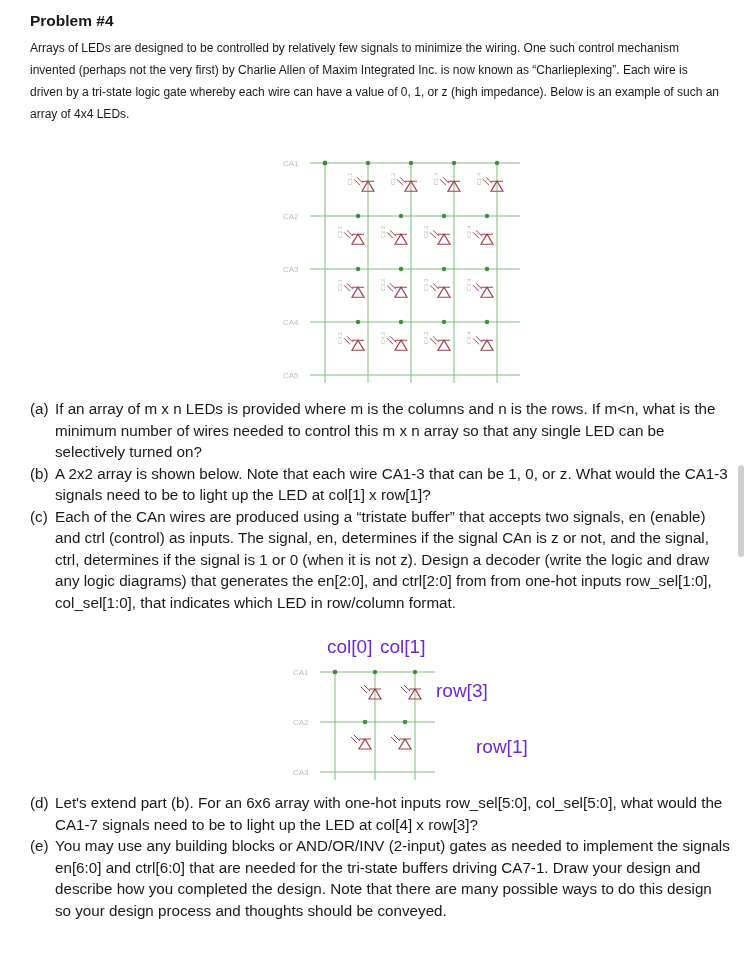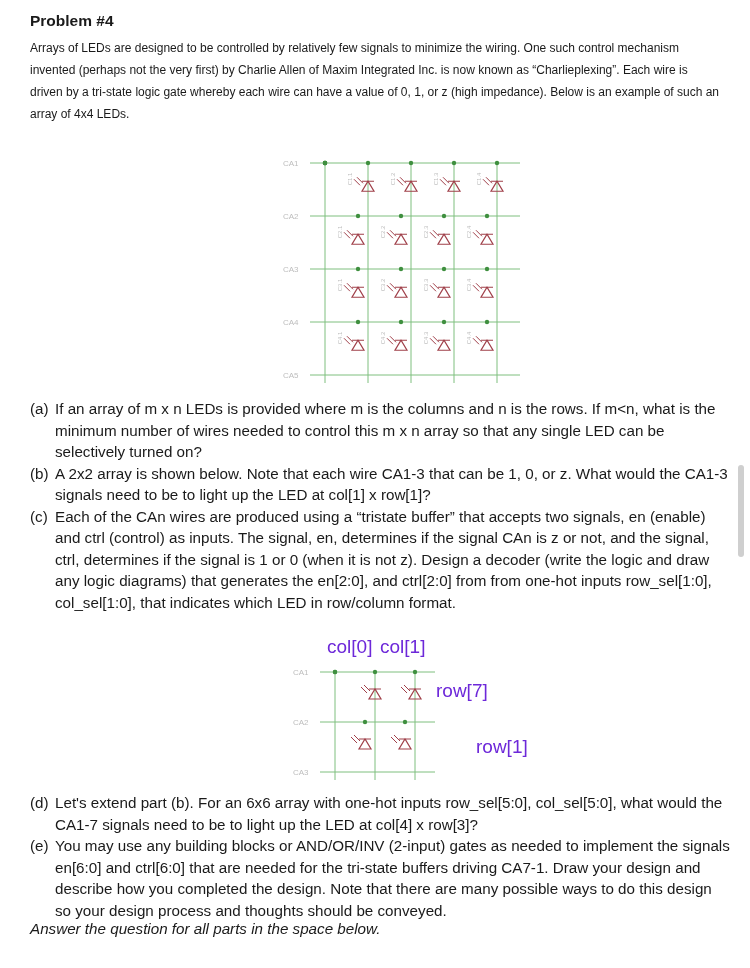--- a/index.html
+++ b/index.html
@@ -156,21 +156,21 @@
       <span class="txt">A 2x2 array is shown below. Note that each wire CA1-3 that can be 1, 0, or z. What would the CA1-3 signals need to be to light up the LED at col[1] x row[1]?</span>
     </div>
     <div class="item">
       <span class="lbl">(c)</span>
       <span class="txt">Each of the CAn wires are produced using a “tristate buffer” that accepts two signals, en (enable) and ctrl (control) as inputs. The signal, en, determines if the signal CAn is z or not, and the signal, ctrl, determines if the signal is 1 or 0 (when it is not z). Design a decoder (write the logic and draw any logic diagrams) that generates the en[2:0], and ctrl[2:0] from from one-hot inputs row_sel[1:0], col_sel[1:0], that indicates which LED in row/column format.</span>
     </div>
   </div>
 
   <div class="axis-label" style="left:327px; top:636px;">col[0]</div>
   <div class="axis-label" style="left:380px; top:636px;">col[1]</div>
-  <div class="axis-label" style="left:436px; top:680px;">row[7]</div>
+  <div class="axis-label" style="left:436px; top:680px;">row[3]</div>
   <div class="axis-label" style="left:436px; top:736px;margin-left:40px;">row[1]</div>
   <svg class="diagram" style="left:290px; top:662px;" width="145" height="120" viewBox="0 0 145 120">
     <g id="d2">
         <line x1="30" y1="10" x2="145" y2="10" stroke="#7fbf7f" stroke-width="1"></line>
         <text x="3" y="13" font-size="8" fill="#bdbdbd" font-family="Liberation Sans, sans-serif">CA1</text>
         <line x1="30" y1="60" x2="145" y2="60" stroke="#7fbf7f" stroke-width="1"></line>
         <text x="3" y="63" font-size="8" fill="#bdbdbd" font-family="Liberation Sans, sans-serif">CA2</text>
         <line x1="30" y1="110" x2="145" y2="110" stroke="#7fbf7f" stroke-width="1"></line>
         <text x="3" y="113" font-size="8" fill="#bdbdbd" font-family="Liberation Sans, sans-serif">CA3</text>
         <line x1="45" y1="10" x2="45" y2="118" stroke="#7fbf7f" stroke-width="1"></line>
@@ -205,16 +205,15 @@
     <div class="item">
       <span class="lbl">(d)</span>
       <span class="txt">Let's extend part (b). For an 6x6 array with one-hot inputs row_sel[5:0], col_sel[5:0], what would the CA1-7 signals need to be to light up the LED at col[4] x row[3]?</span>
     </div>
     <div class="item">
       <span class="lbl">(e)</span>
       <span class="txt">You may use any building blocks or AND/OR/INV (2-input) gates as needed to implement the signals en[6:0] and ctrl[6:0] that are needed for the tri-state buffers driving CA7-1. Draw your design and describe how you completed the design. Note that there are many possible ways to do this design so your design process and thoughts should be conveyed.</span>
     </div>
   </div>
 
-  <div class="closing">Answer the question for all parts in the space below.</div>
 
   <div class="scrollbar"></div>
 </div>
 
 </body></html>

